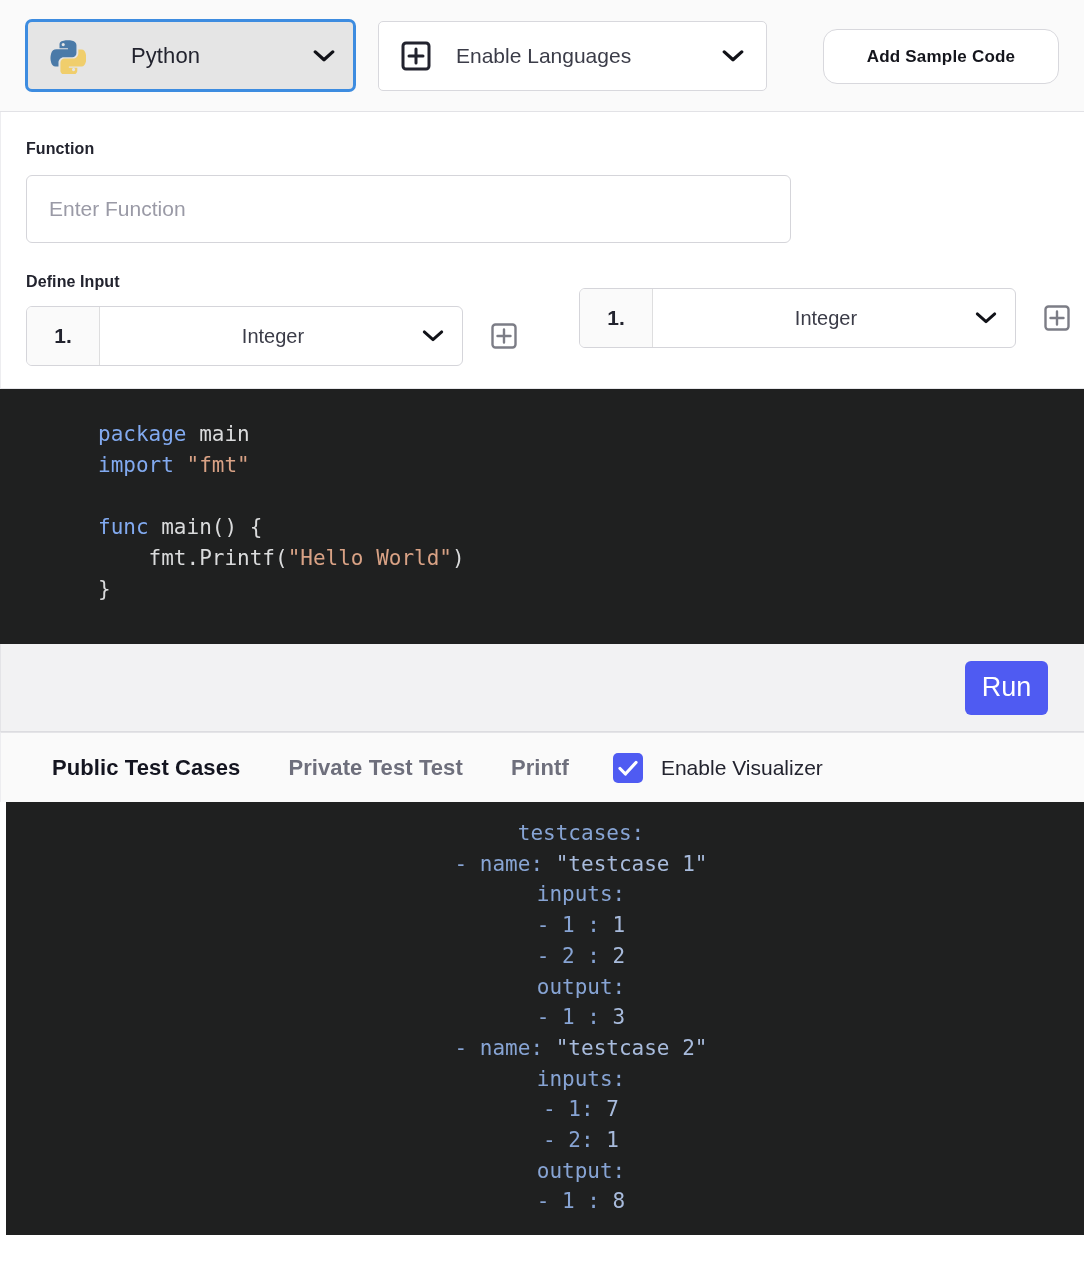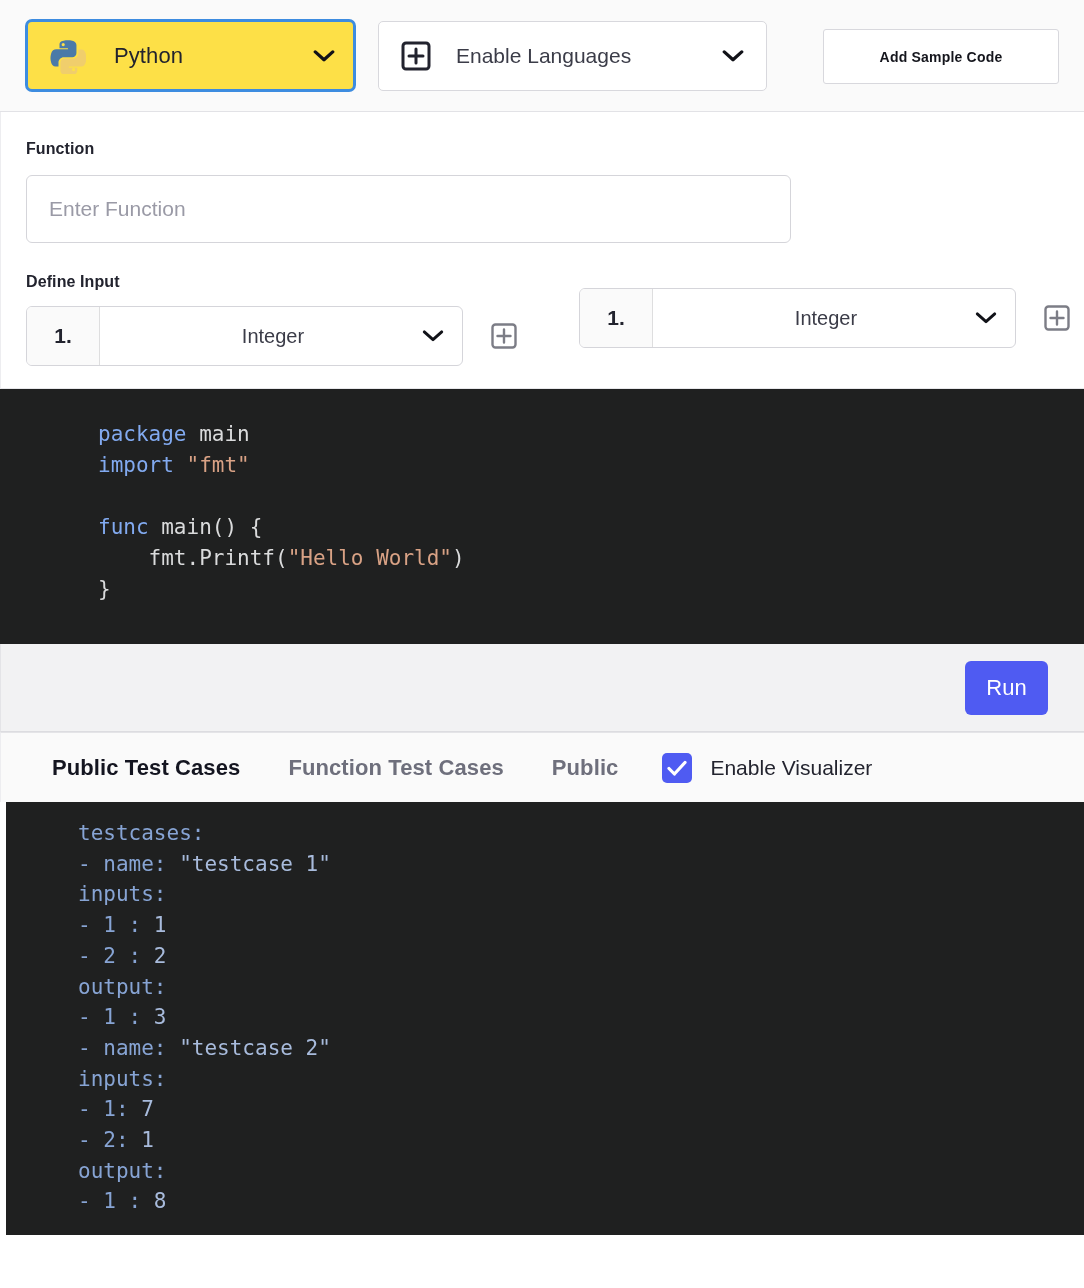--- a/index.html
+++ b/index.html
@@ -27,27 +27,28 @@
     background: #fafafa;
     border-bottom: 1px solid #e2e2e6;
     display: flex;
     align-items: center;
     padding: 0 25px;
   }
 
   .lang-select {
     width: 331px;
     height: 73px;
-    background: #fde047;
+    background: #e5e5e5;
     border: 3px solid #3d8ce0;
     border-radius: 7px;
     display: flex;
     align-items: center;
     padding: 0 18px 0 22px;
     cursor: pointer;
+    gap: 17px;
   }
 
   .python-logo {
     width: 36px;
     height: 36px;
     flex: 0 0 36px;
     position: relative;
   }
 
   .lang-label {
@@ -88,23 +89,23 @@
   }
 
   .add-sample {
     position: absolute;
     right: 25px;
     top: 29px;
     width: 236px;
     height: 55px;
     background: #ffffff;
     border: 1px solid #d8d8dd;
-    border-radius: 3px;
+    border-radius: 14px;
     font-family: "Liberation Sans", sans-serif;
-    font-size: 14px;
+    font-size: 17px;
     font-weight: bold;
     color: #14151c;
     cursor: pointer;
     letter-spacing: 0.2px;
   }
 
   
   .form-panel {
     position: relative;
     background: #ffffff;
@@ -209,21 +210,21 @@
     padding-right: 36px;
   }
   .run-btn {
     width: 83px;
     height: 54px;
     background: #4f5bf2;
     border: none;
     border-radius: 6px;
     color: #ffffff;
     font-family: "Liberation Sans", sans-serif;
-    font-size: 22px;
+    font-size: 27px;
     cursor: pointer;
   }
 
   
   .tab-bar {
     height: 70px;
     background: #fafafa;
     border-top: 1px solid #e4e4e7;
     border-left: 1px solid #ededf0;
     display: flex;
@@ -266,20 +267,21 @@
   .tc-editor {
     background: #1f2020;
     margin-left: 6px;
     padding: 16px 0 0 0;
     font-family: "DejaVu Sans Mono", monospace;
     font-size: 21px;
     line-height: 30.7px;
     white-space: pre;
     height: 433px;
     overflow: hidden;
+    text-align: center;
   }
   .tc-line { padding-left: 72px; color: #9fb6dd; }
   .yaml-key { color: #87a4d4; }
   .yaml-val { color: #a8bbdc; }
 </style>
 </head>
 <body>
 
 <div id="app">
 
@@ -378,22 +380,22 @@
   </div>
 
   <div class="code-editor" id="code-editor"><div class="code-line"><span class="tok-kw">package </span><span class="tok-plain">main</span></div><div class="code-line"><span class="tok-kw">import </span><span class="tok-str">"fmt"</span></div><div class="code-line">&nbsp;</div><div class="code-line"><span class="tok-kw">func </span><span class="tok-plain">main() {</span></div><div class="code-line"><span class="tok-plain">    fmt.Printf(</span><span class="tok-str">"Hello World"</span><span class="tok-plain">)</span></div><div class="code-line"><span class="tok-plain">}</span></div></div>
 
   <div class="run-bar">
     <button class="run-btn">Run</button>
   </div>
 
   <div class="tab-bar">
     <div class="tab active">Public Test Cases</div>
-    <div class="tab inactive">Function Test Cases</div>
-    <div class="tab inactive">Public</div>
+    <div class="tab inactive">Private Test Test</div>
+    <div class="tab inactive">Printf</div>
     <div class="visualizer-wrap">
       <span class="vis-check">
         <svg viewBox="0 0 30 30" width="30" height="30">
           <path d="M7 15.5 L12.4 21 L23 9.5" stroke="#ffffff" stroke-width="3.2" fill="none" stroke-linecap="round" stroke-linejoin="round"></path>
         </svg>
       </span>
       <span class="vis-label">Enable Visualizer</span>
     </div>
   </div>
 

